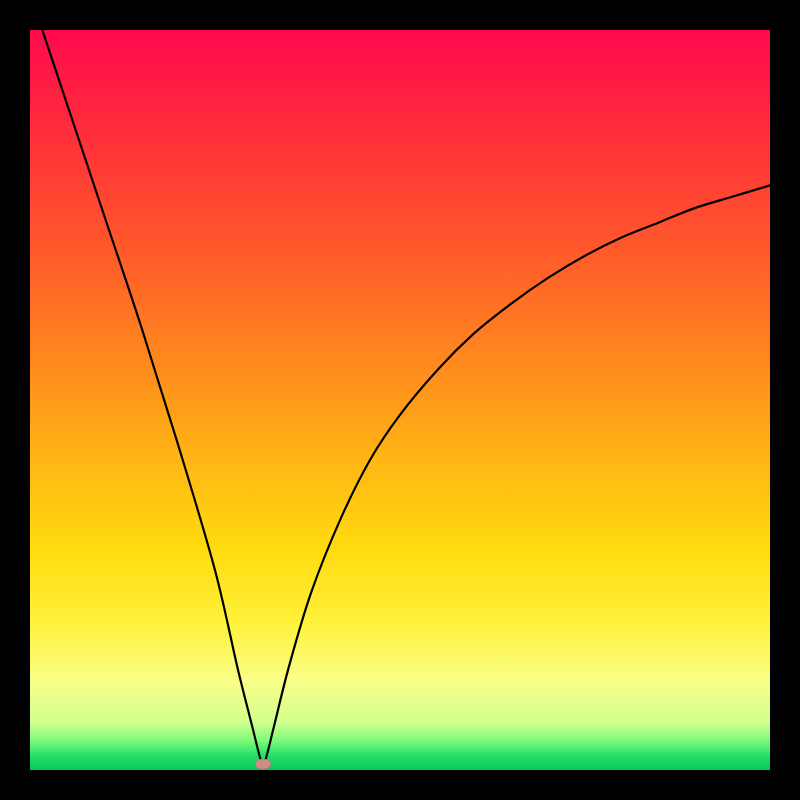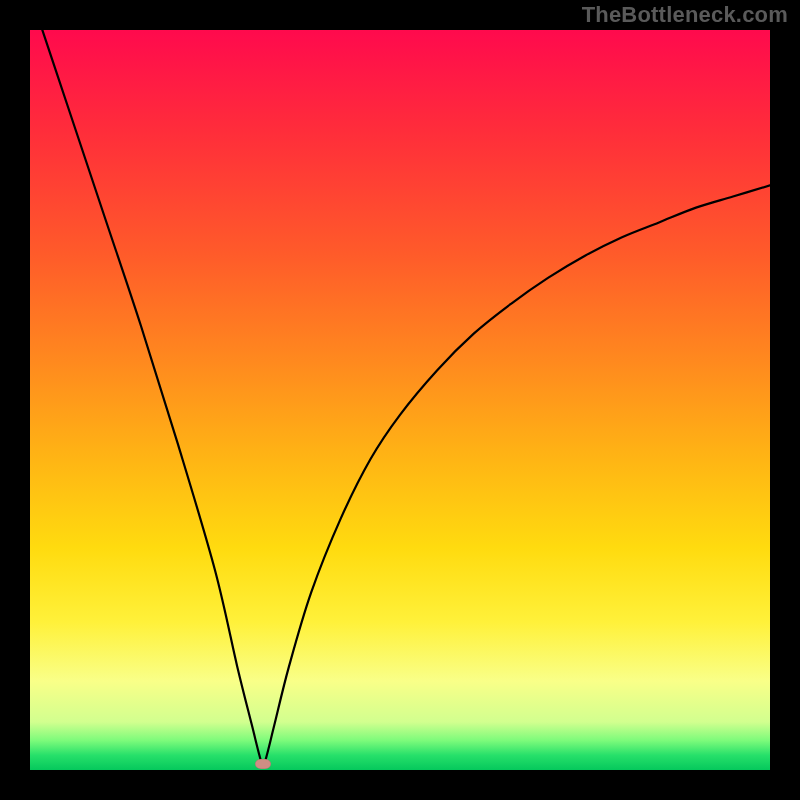--- a/index.html
+++ b/index.html
@@ -65,20 +65,19 @@
     background: #cf8e84;
     border-radius: 6px / 5px;
     transform: translate(-50%, -50%);
     box-shadow: 0 0 0 0.5px rgba(0,0,0,0.15) inset;
   }
 </style>
 </head>
 <body>
 
 <div class="frame">
-  <div class="watermark">TheBottleneck.com</div>
   <div class="plot-area">
     <svg class="curve" viewBox="0 0 740 740" preserveAspectRatio="none">
       <path id="curve-path" d="M 0.00 -37.00 C 6.17 -18.50, 24.67 37.00, 37.00 74.00 C 49.33 111.00, 61.67 148.00, 74.00 185.00 C 86.33 222.00, 98.67 257.77, 111.00 296.00 C 123.33 334.23, 135.67 373.70, 148.00 414.40 C 160.33 455.10, 175.13 503.20, 185.00 540.20 C 194.87 577.20, 201.03 610.50, 207.20 636.40 C 213.37 662.30, 218.30 680.80, 222.00 695.60 C 225.70 710.40, 227.55 718.42, 229.40 725.20 C 231.25 731.98, 231.87 736.30, 233.10 736.30 C 234.33 736.30, 234.95 731.98, 236.80 725.20 C 238.65 718.42, 240.50 710.40, 244.20 695.60 C 247.90 680.80, 252.83 658.60, 259.00 636.40 C 265.17 614.20, 272.57 587.07, 281.20 562.40 C 289.83 537.73, 300.93 510.60, 310.80 488.40 C 320.67 466.20, 330.53 446.47, 340.40 429.20 C 350.27 411.93, 358.90 399.60, 370.00 384.80 C 381.10 370.00, 394.67 353.97, 407.00 340.40 C 419.33 326.83, 431.67 314.50, 444.00 303.40 C 456.33 292.30, 468.67 283.05, 481.00 273.80 C 493.33 264.55, 505.67 255.92, 518.00 247.90 C 530.33 239.88, 542.67 232.48, 555.00 225.70 C 567.33 218.92, 579.67 212.75, 592.00 207.20 C 604.33 201.65, 616.67 197.33, 629.00 192.40 C 641.33 187.47, 653.67 181.92, 666.00 177.60 C 678.33 173.28, 690.67 170.20, 703.00 166.50 C 715.33 162.80, 733.83 157.25, 740.00 155.40" fill="none" stroke="#000" stroke-width="2.2" stroke-linejoin="round" stroke-linecap="round"></path>
     </svg>
     <div class="marker" id="min-marker" style="left: 233.1px; top: 734.08px;"></div>
   </div>
 </div>
 
 </body></html>

